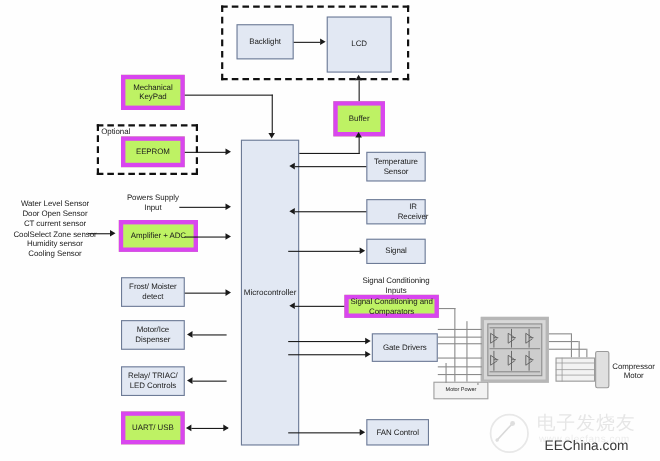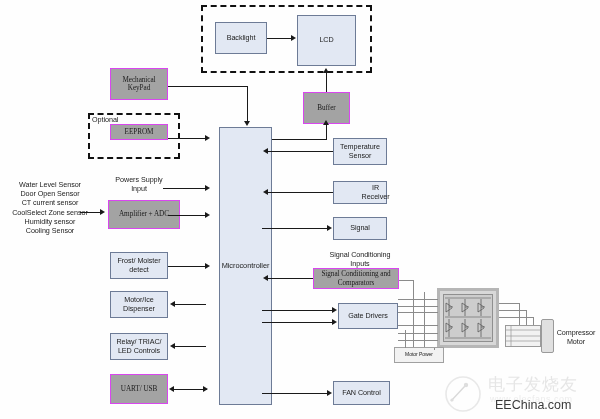--- a/index.html
+++ b/index.html
@@ -26,24 +26,23 @@
     text-align: center;
     line-height: 1.12;
     color: #1b1b1b;
     border: 1px solid #6d7b96;
     background: #e2e8f3;
     font-size: 7.2px;
     letter-spacing: -0.05px;
     padding: 1px;
   }
   .blk.yellow {
-    background: #a3a3a3;
-    border: 1px solid #d946ef;
+    background: #bef264;
+    border: 4px solid #d946ef;
     color: #1b1b1b;
-    font-family: Liberation Serif, serif;
   }
   .blk.big {
     font-size: 7.4px;
   }
   .dashed {
     position: absolute;
     box-sizing: border-box;
     border: 2px dashed #111111;
     background: transparent;
   }
@@ -192,21 +191,21 @@
     <span>Mechanical
 KeyPad</span>
   </div>
 
   <div class="ln h" style="left:168px; top:86px; width:80px;"></div>
   <div class="ln v" style="left:247px; top:86px; height:36px;"></div>
   <div class="arw d" style="left:244px; top:121px;"></div>
 
   <div class="dashed" style="left:88px; top:113px; width:92px; height:46px;"></div>
   <div class="plaintext" style="left:92px; top:115px; width:46px; text-align:left;">Optional</div>
-  <div class="blk yellow" style="left:110px; top:124px; width:58px; height:16px;">
+  <div class="blk yellow" style="left:110px; top:124px; width:58px; height:28px;">
     <span>EEPROM</span>
   </div>
   <div class="ln h" style="left:168px; top:138px; width:38px;"></div>
   <div class="arw r" style="left:205px; top:135px;"></div>
 
   <div class="plaintext" style="left:107px; top:175px; width:64px;">Powers Supply
 Input</div>
   <div class="ln h" style="left:163px; top:188px; width:43px;"></div>
   <div class="arw r" style="left:205px; top:185px;"></div>
 

